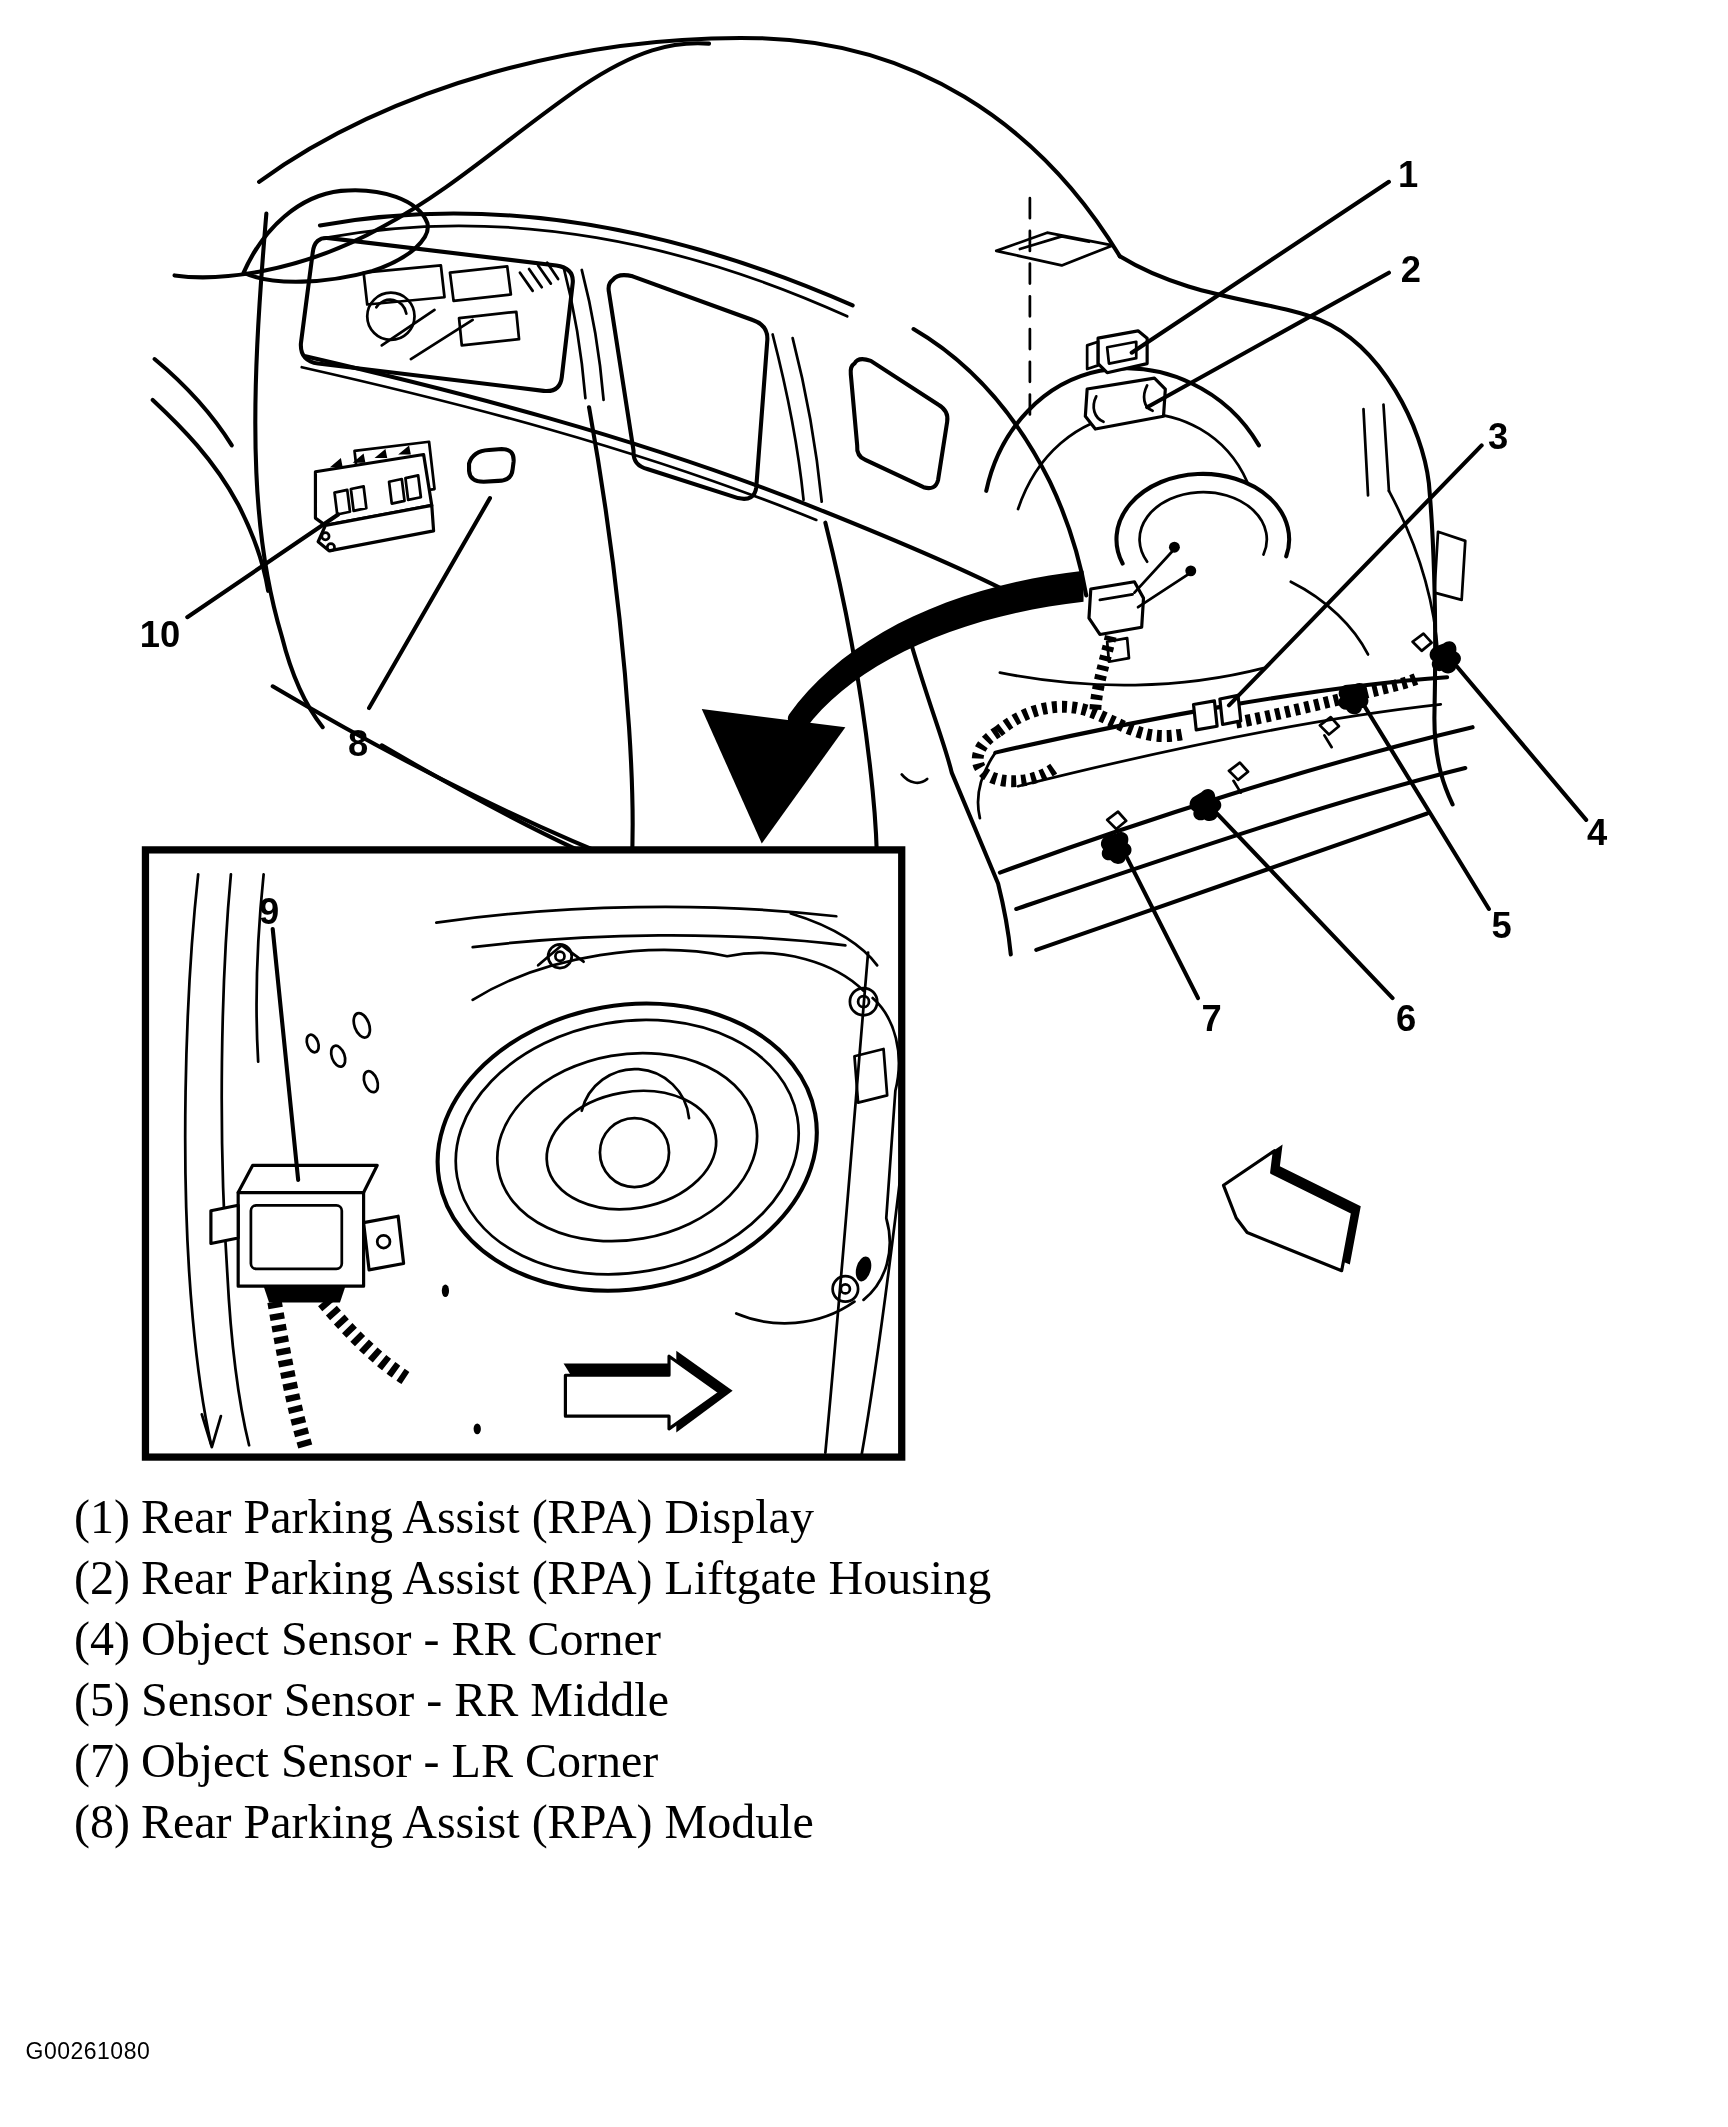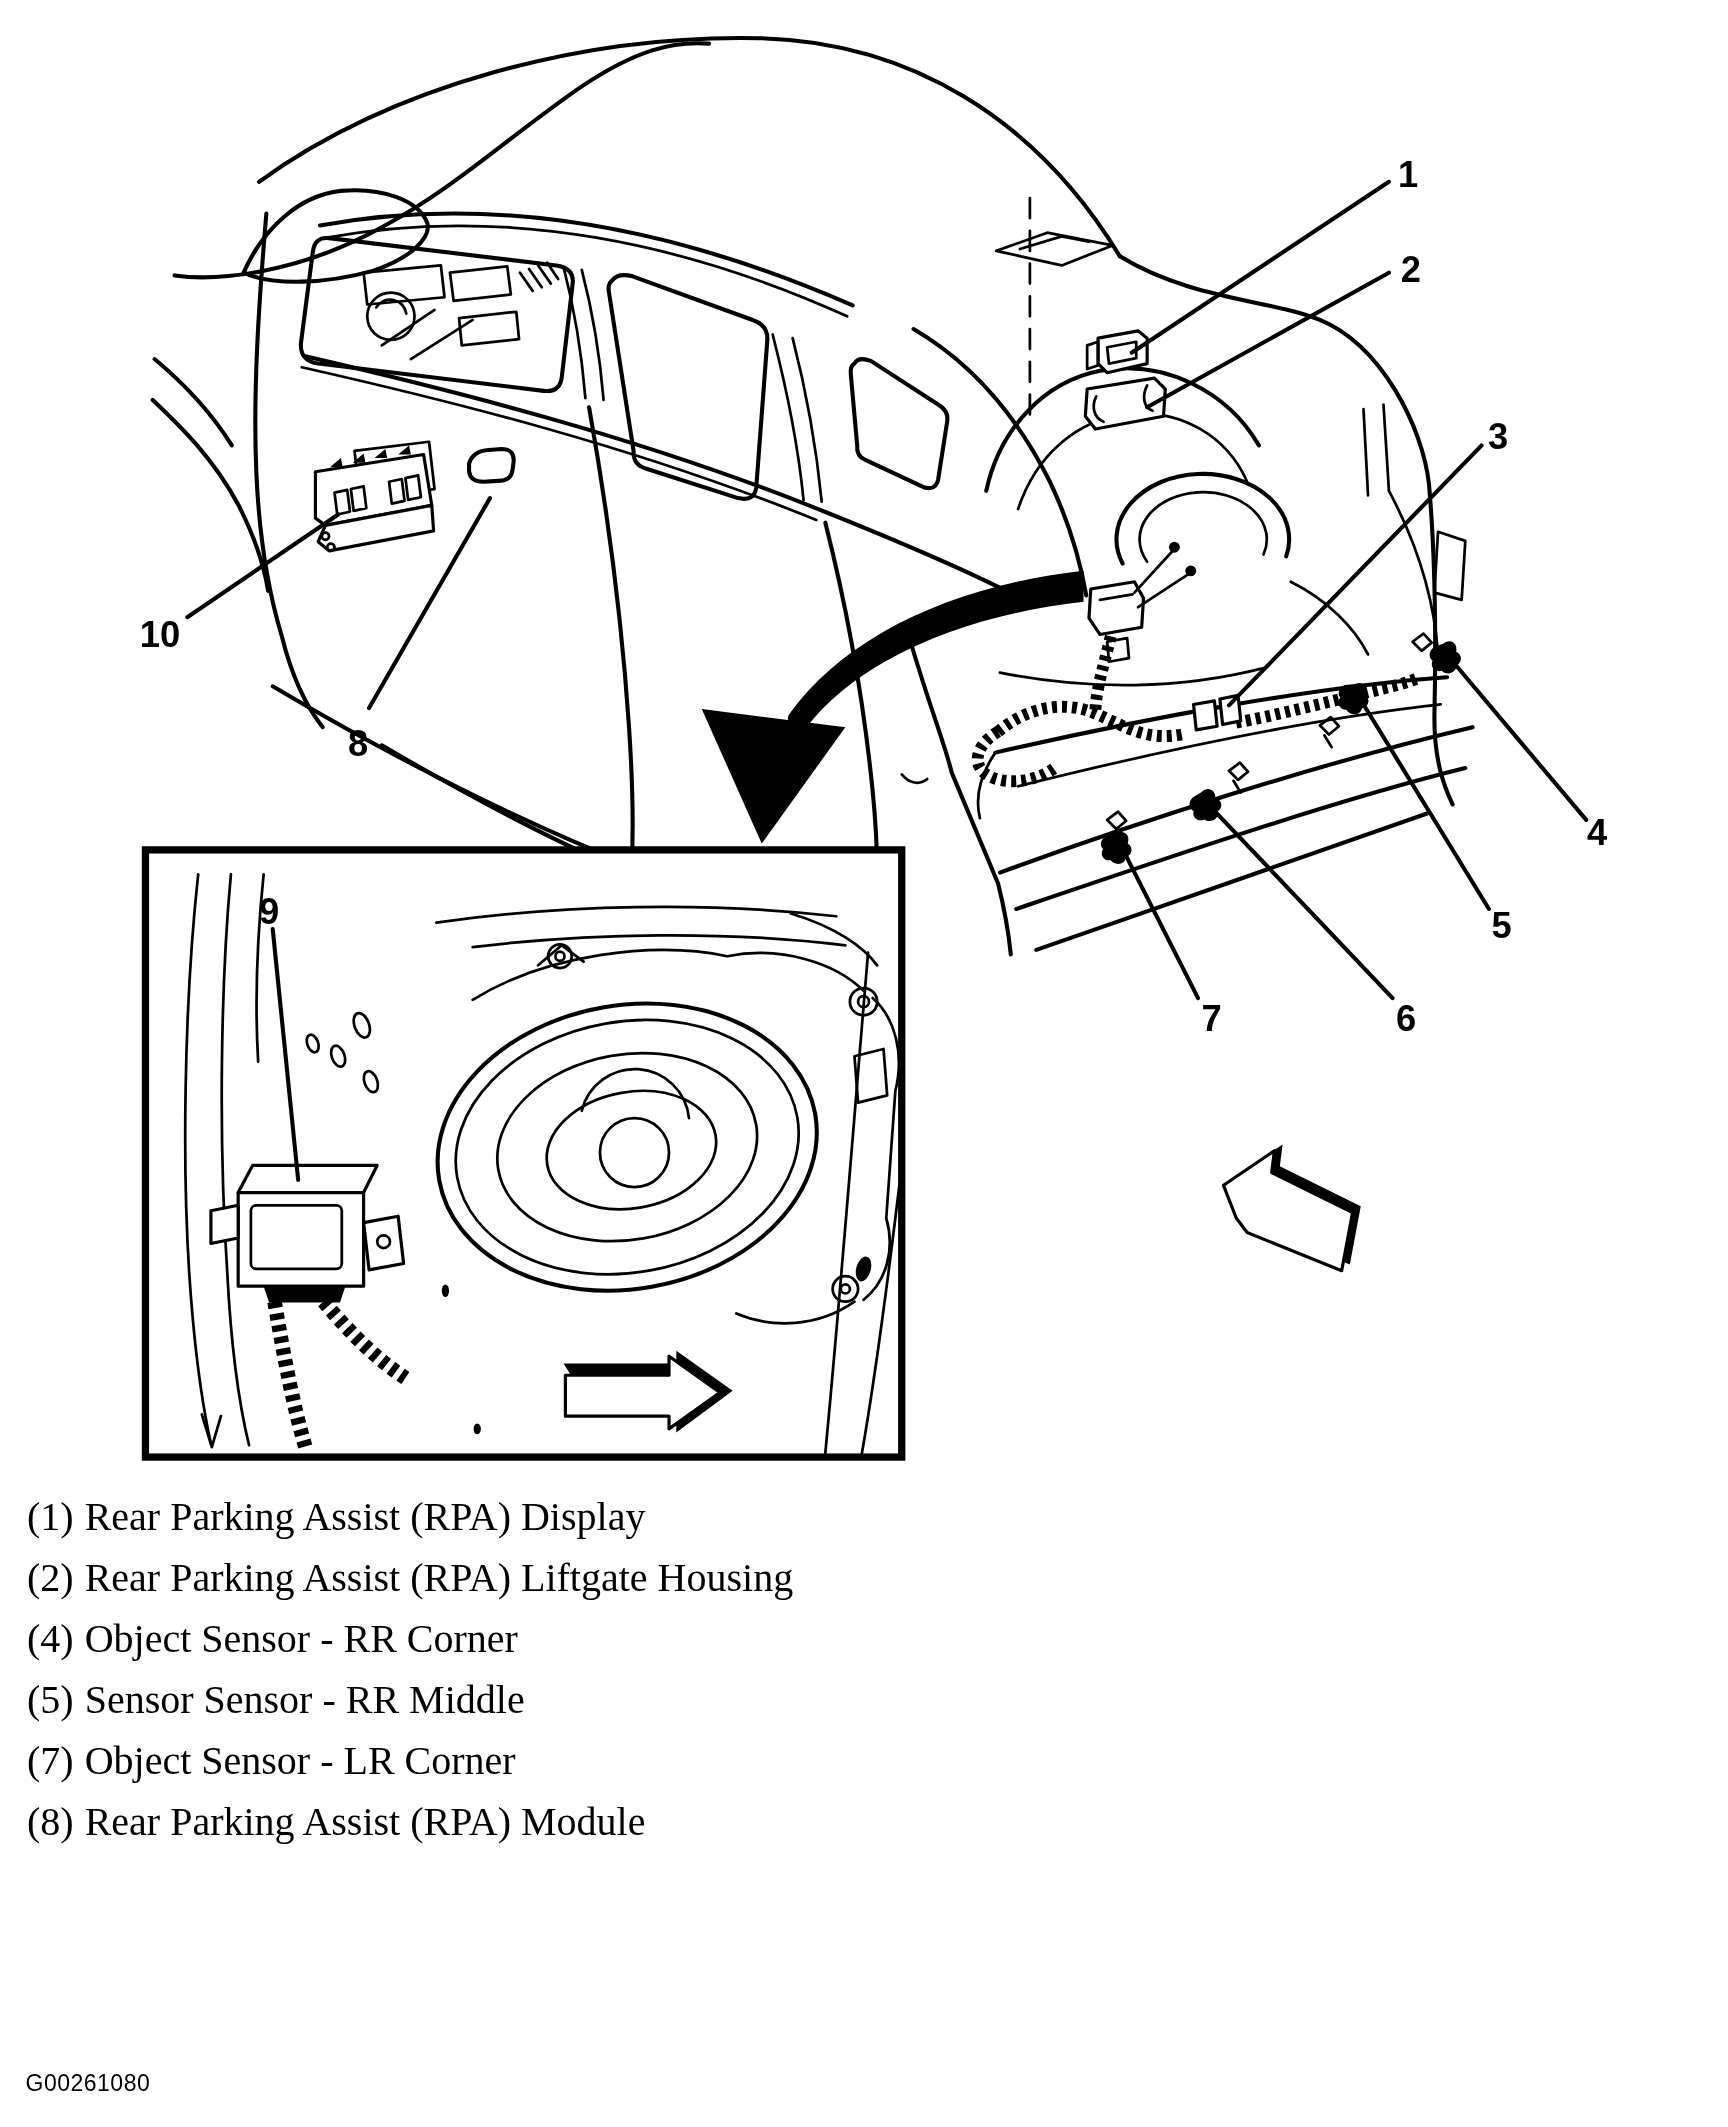--- a/index.html
+++ b/index.html
@@ -1,23 +1,23 @@
 <!DOCTYPE html>
 <html style="font-size:14.5px"><head>
 <meta charset="utf-8">
 <style>
   html,body{margin:0;padding:0;background:#ffffff;}
   .page{position:relative;width:1728px;height:2127px;background:#fff;overflow:hidden;
         font-family:"Liberation Serif",serif;color:#000;}
   .diagram-svg{position:absolute;left:0;top:0;}
   .legend{position:absolute;left:27px;top:1486px;}
-  .legend-row{height:61px;line-height:61px;font-size:40px;white-space:nowrap;}
+  .legend-row{height:61px;line-height:61px;font-size:48px;white-space:nowrap;margin-left:47px;}
   .legend-row .num{margin-right:11px;}
   .figure-code{position:absolute;left:25.5px;top:2038px;font-family:"Liberation Sans",sans-serif;
-               font-size:23px;letter-spacing:0.5px;margin-top:32px;}
+               font-size:23px;letter-spacing:0.5px;}
   .co{font:bold 40px "Liberation Sans",sans-serif;fill:#000;text-anchor:middle;}
   .ln{stroke:#000;fill:none;stroke-width:4.5;stroke-linecap:round;stroke-linejoin:round;}
   .tn{stroke:#000;fill:none;stroke-width:3;stroke-linecap:round;stroke-linejoin:round;}
   .wh{stroke:#000;fill:#fff;stroke-width:3.5;stroke-linejoin:round;}
   .bk{fill:#000;stroke:none;}
   .corr{stroke:#000;fill:none;stroke-width:13;stroke-dasharray:5.5 5.5;}
   .corr2{stroke:#000;fill:none;stroke-width:16;stroke-dasharray:7 6;}
 </style>
 </head>
 <body>

